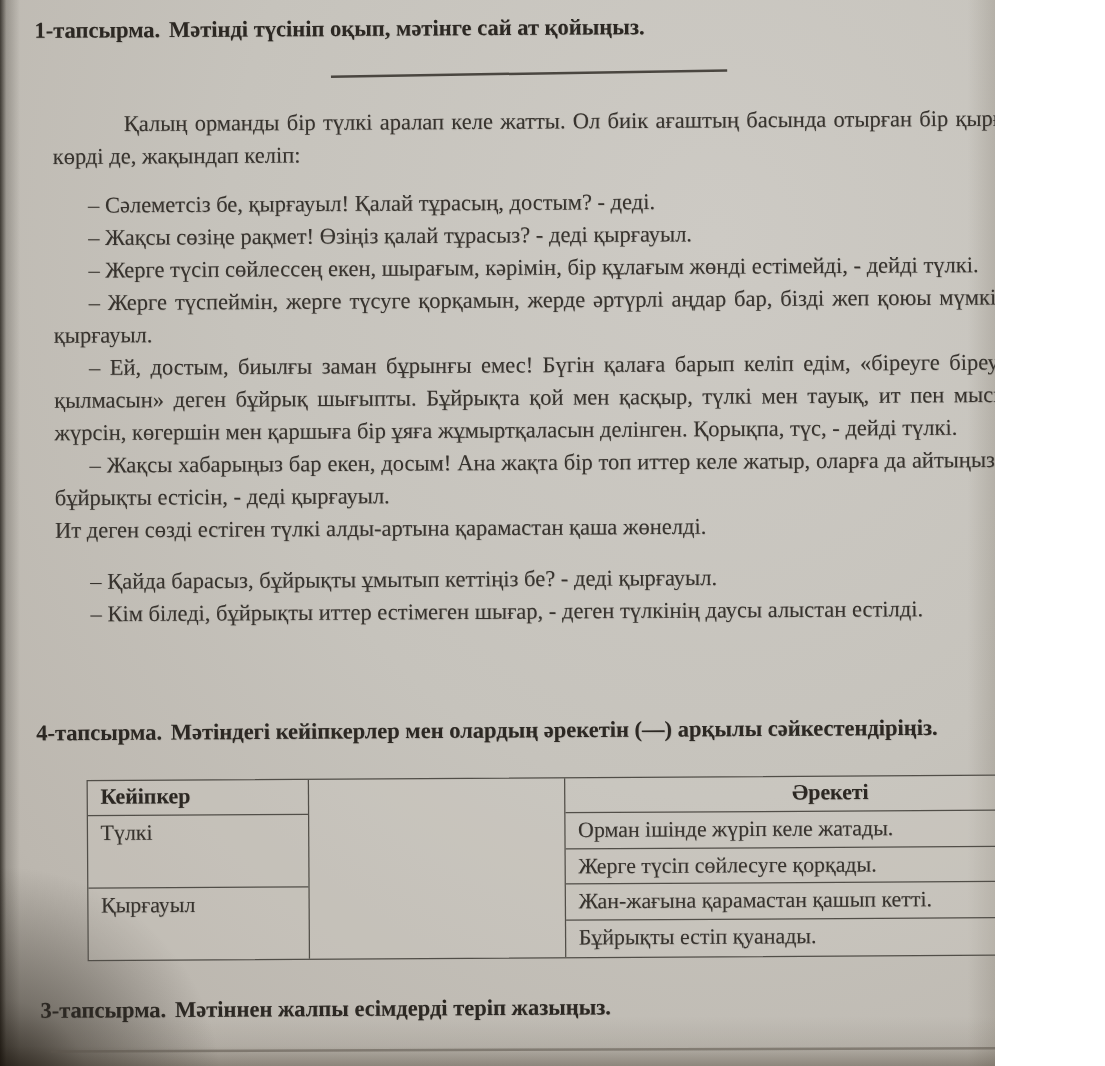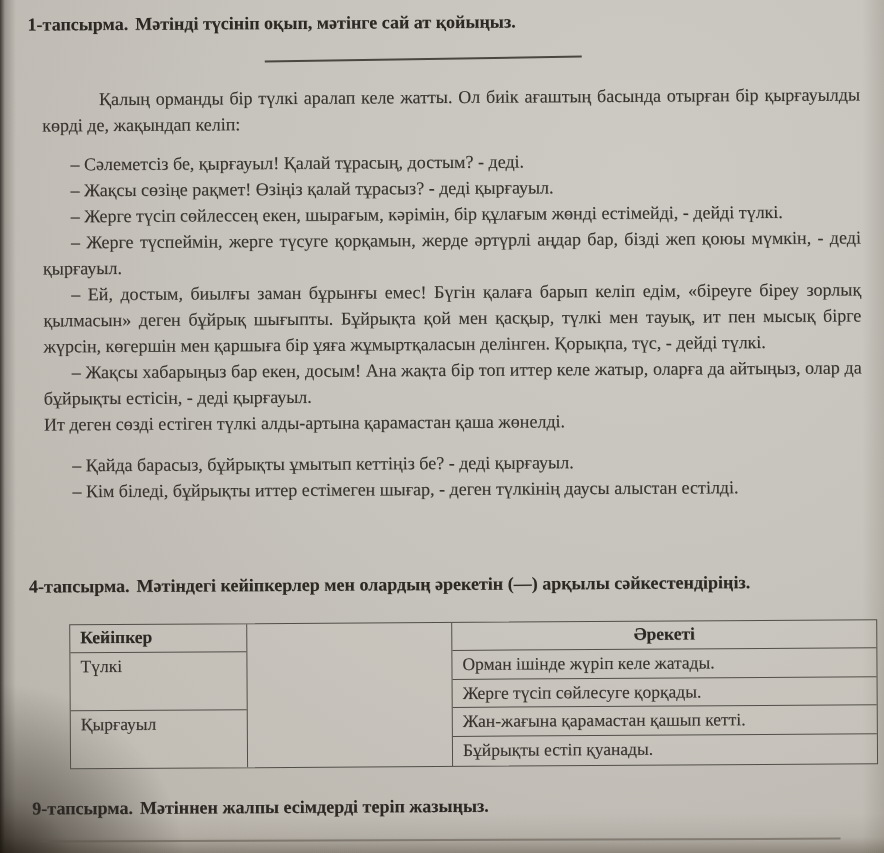--- a/index.html
+++ b/index.html
@@ -3,21 +3,21 @@
 <meta charset="utf-8">
 <style>
   html, body { margin: 0; padding: 0; }
   body {
     width: 884px; height: 853px;
     font-family: "Liberation Serif", "DejaVu Serif", serif;
     overflow: hidden;
   }
   .page {
     position: relative;
-    width: 884px; height: 853px;
+    width: 796px; height: 853px;
     background:
       radial-gradient(circle at 0% 102%, rgba(25,19,12,0.88) 0%, rgba(25,19,12,0.40) 6%, rgba(25,19,12,0) 15%),
       linear-gradient(90deg, rgba(20,16,10,0.75) 0px, rgba(20,16,10,0.22) 5px, rgba(20,16,10,0) 16px),
       linear-gradient(0deg, rgba(70,60,46,0.42) 0px, rgba(70,60,46,0.10) 16px, rgba(70,60,46,0) 40px),
       linear-gradient(270deg, rgba(90,80,64,0.18) 0px, rgba(90,80,64,0) 22px),
       radial-gradient(ellipse at 72% 22%, #cdcac4 0%, #c6c3bc 48%, #bcb7af 86%, #b2ada4 100%);
     overflow: hidden;
   }
   .content {
     position: absolute; inset: 0;
@@ -131,19 +131,19 @@
       <div class="t-col t-col3">
         <div class="t-head t-head-c">Әрекеті</div>
         <div class="t-row">Орман ішінде жүріп келе жатады.</div>
         <div class="t-row">Жерге түсіп сөйлесуге қорқады.</div>
         <div class="t-row">Жан-жағына қарамастан қашып кетті.</div>
         <div class="t-row">Бұйрықты естіп қуанады.</div>
       </div>
     </div>
 
     <div class="heading task3">
-      <span class="t-label">9-тапсырма.</span><span class="t-text">Мәтіннен жалпы есімдерді теріп жазыңыз.</span>
+      <span class="t-label">3-тапсырма.</span><span class="t-text">Мәтіннен жалпы есімдерді теріп жазыңыз.</span>
     </div>
 
     <div class="faint-line"></div>
 
   </div>
 </div>
 
 </body></html>

